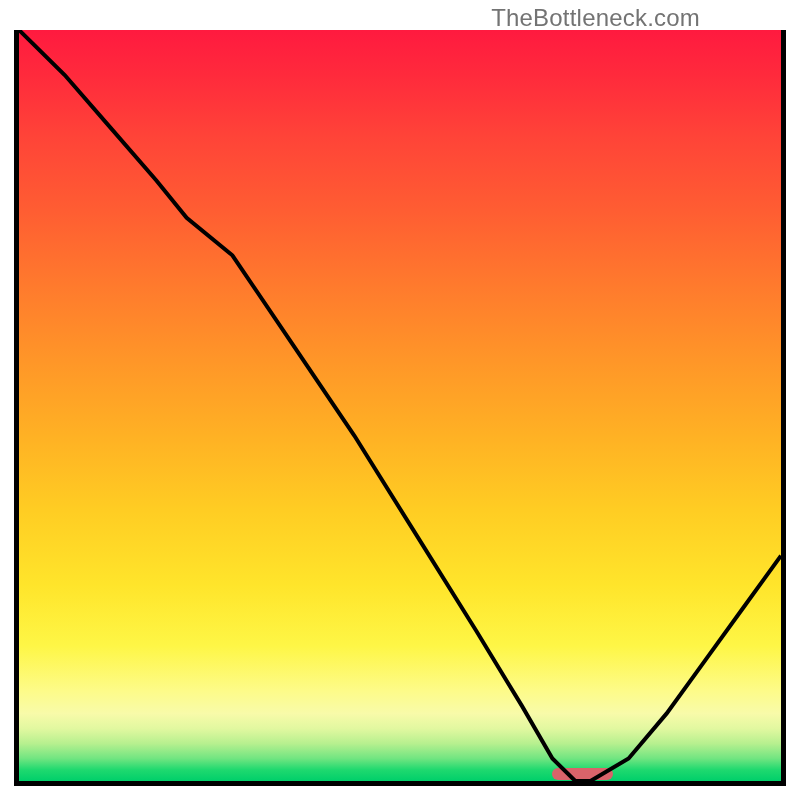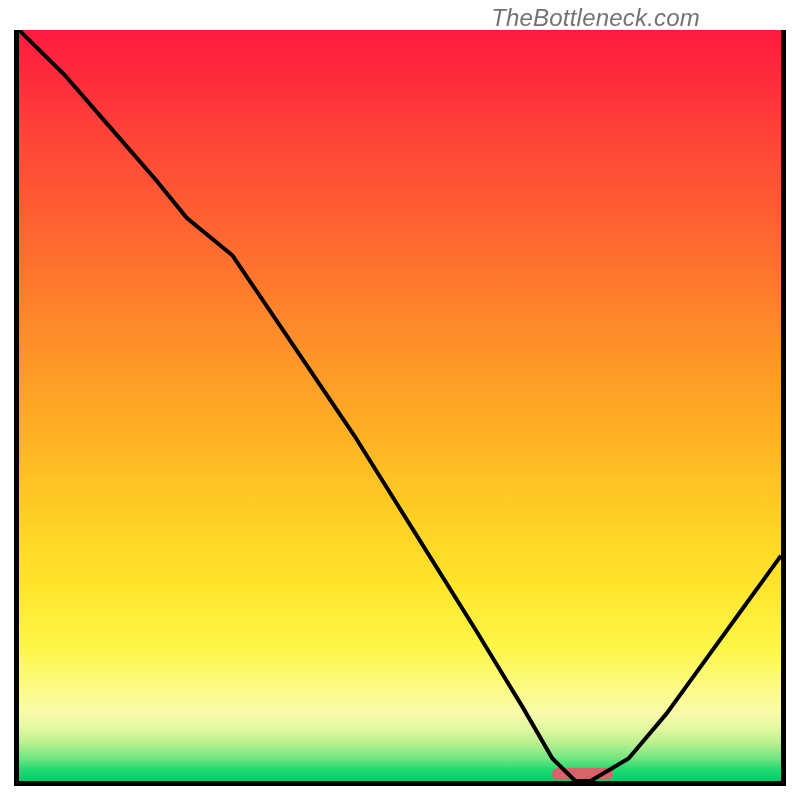--- a/index.html
+++ b/index.html
@@ -8,21 +8,20 @@
     width: 800px;
     height: 800px;
     background: #ffffff;
     overflow: hidden;
     font-family: Arial, Helvetica, sans-serif;
   }
   .stage {
     position: relative;
     width: 712px;
     height: 800px;
-    font-style: italic;
   }
   .watermark {
     position: absolute;
     top: 4px;
     right: 12px;
     color: #737373;
     font-size: 24px;
     font-weight: 500;
     letter-spacing: 0.2px;
     z-index: 10;

